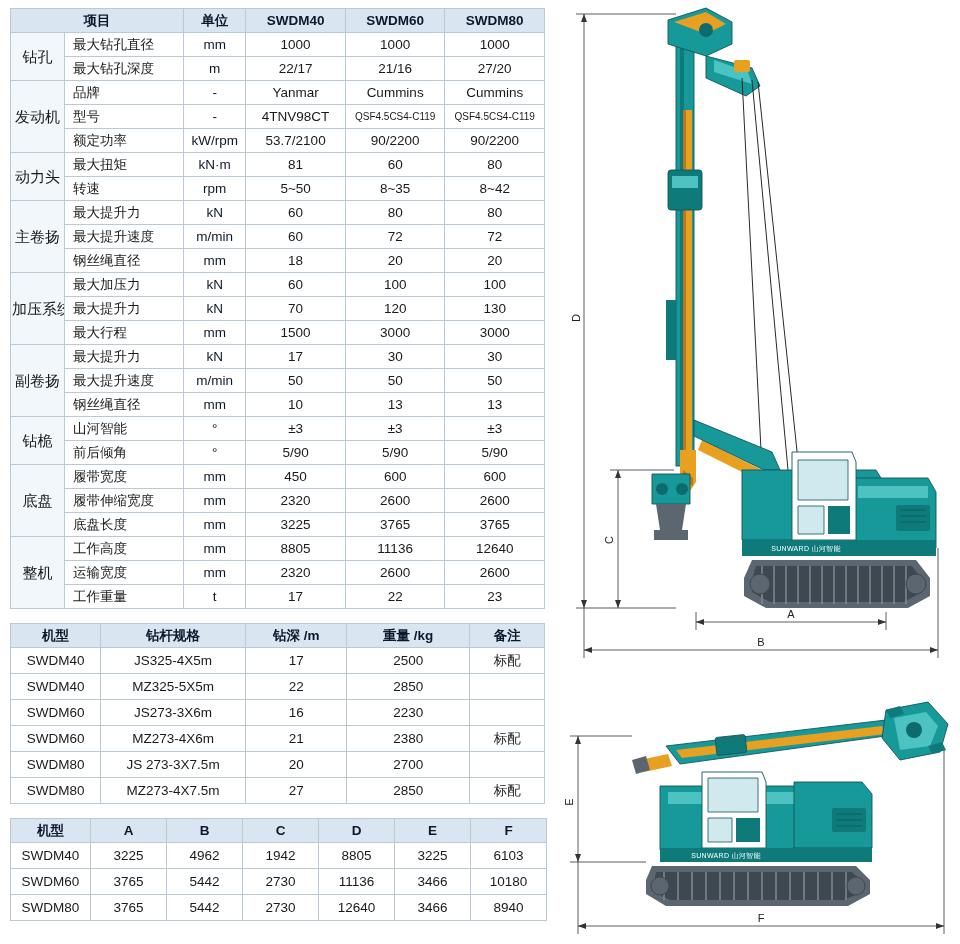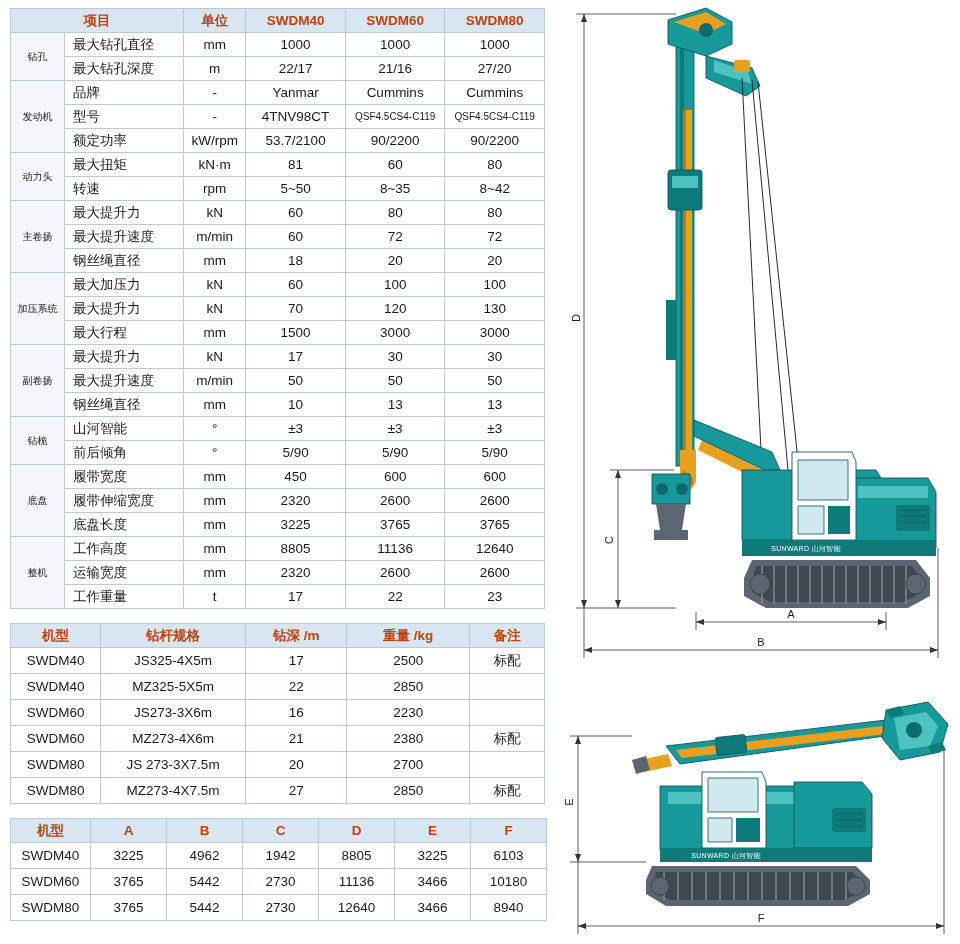--- a/index.html
+++ b/index.html
@@ -31,28 +31,28 @@
     color: #1a1a1a;
     text-align: center;
     padding: 2px 1px;
     line-height: 1.15;
     white-space: nowrap;
     overflow: hidden;
   }
   thead th {
     background: #d9e6f2;
     font-weight: bold;
-    color: #c2410c;
+    color: #0f172a;
     height: 24px;
   }
   
   #spec-table td { height: 24px; }
   #spec-table td.group {
     background: #f2f7fb;
-    font-size: 10px;
+    font-size: 15px;
   }
   #spec-table td.item { text-align: left; padding-left: 8px; }
   #spec-table td.unit { color: #0f172a; }
   #spec-table col.c-group { width: 52px; }
   #spec-table col.c-item  { width: 115px; }
   #spec-table col.c-unit  { width: 60px; }
   #spec-table col.c-v     { width: 96px; }
 
   
   .gap { height: 14px; }

